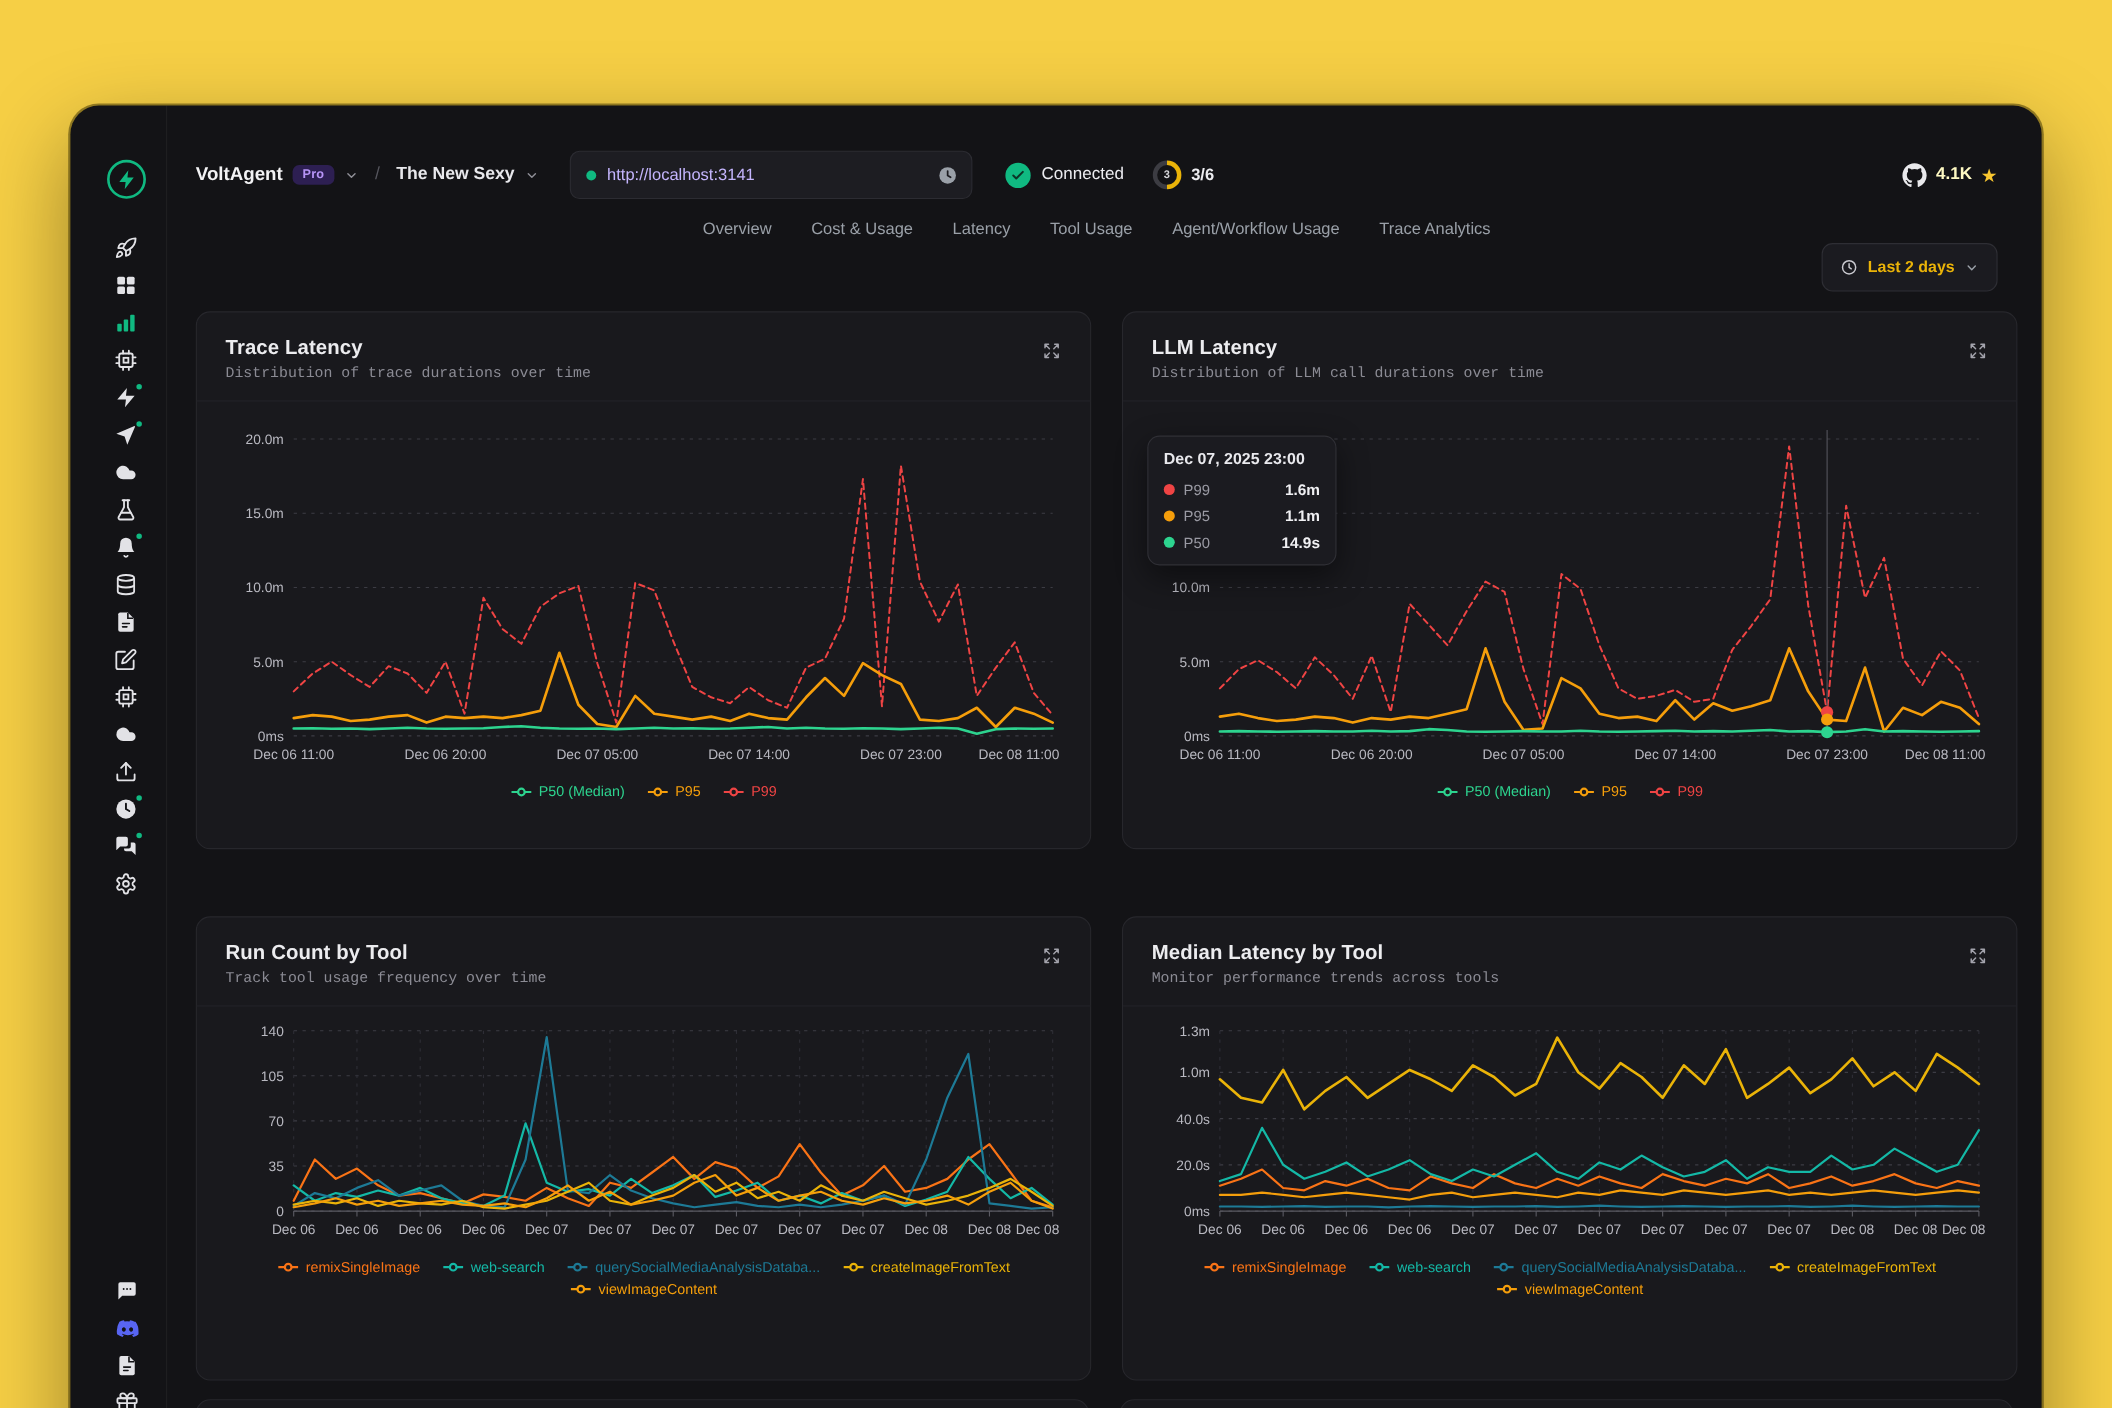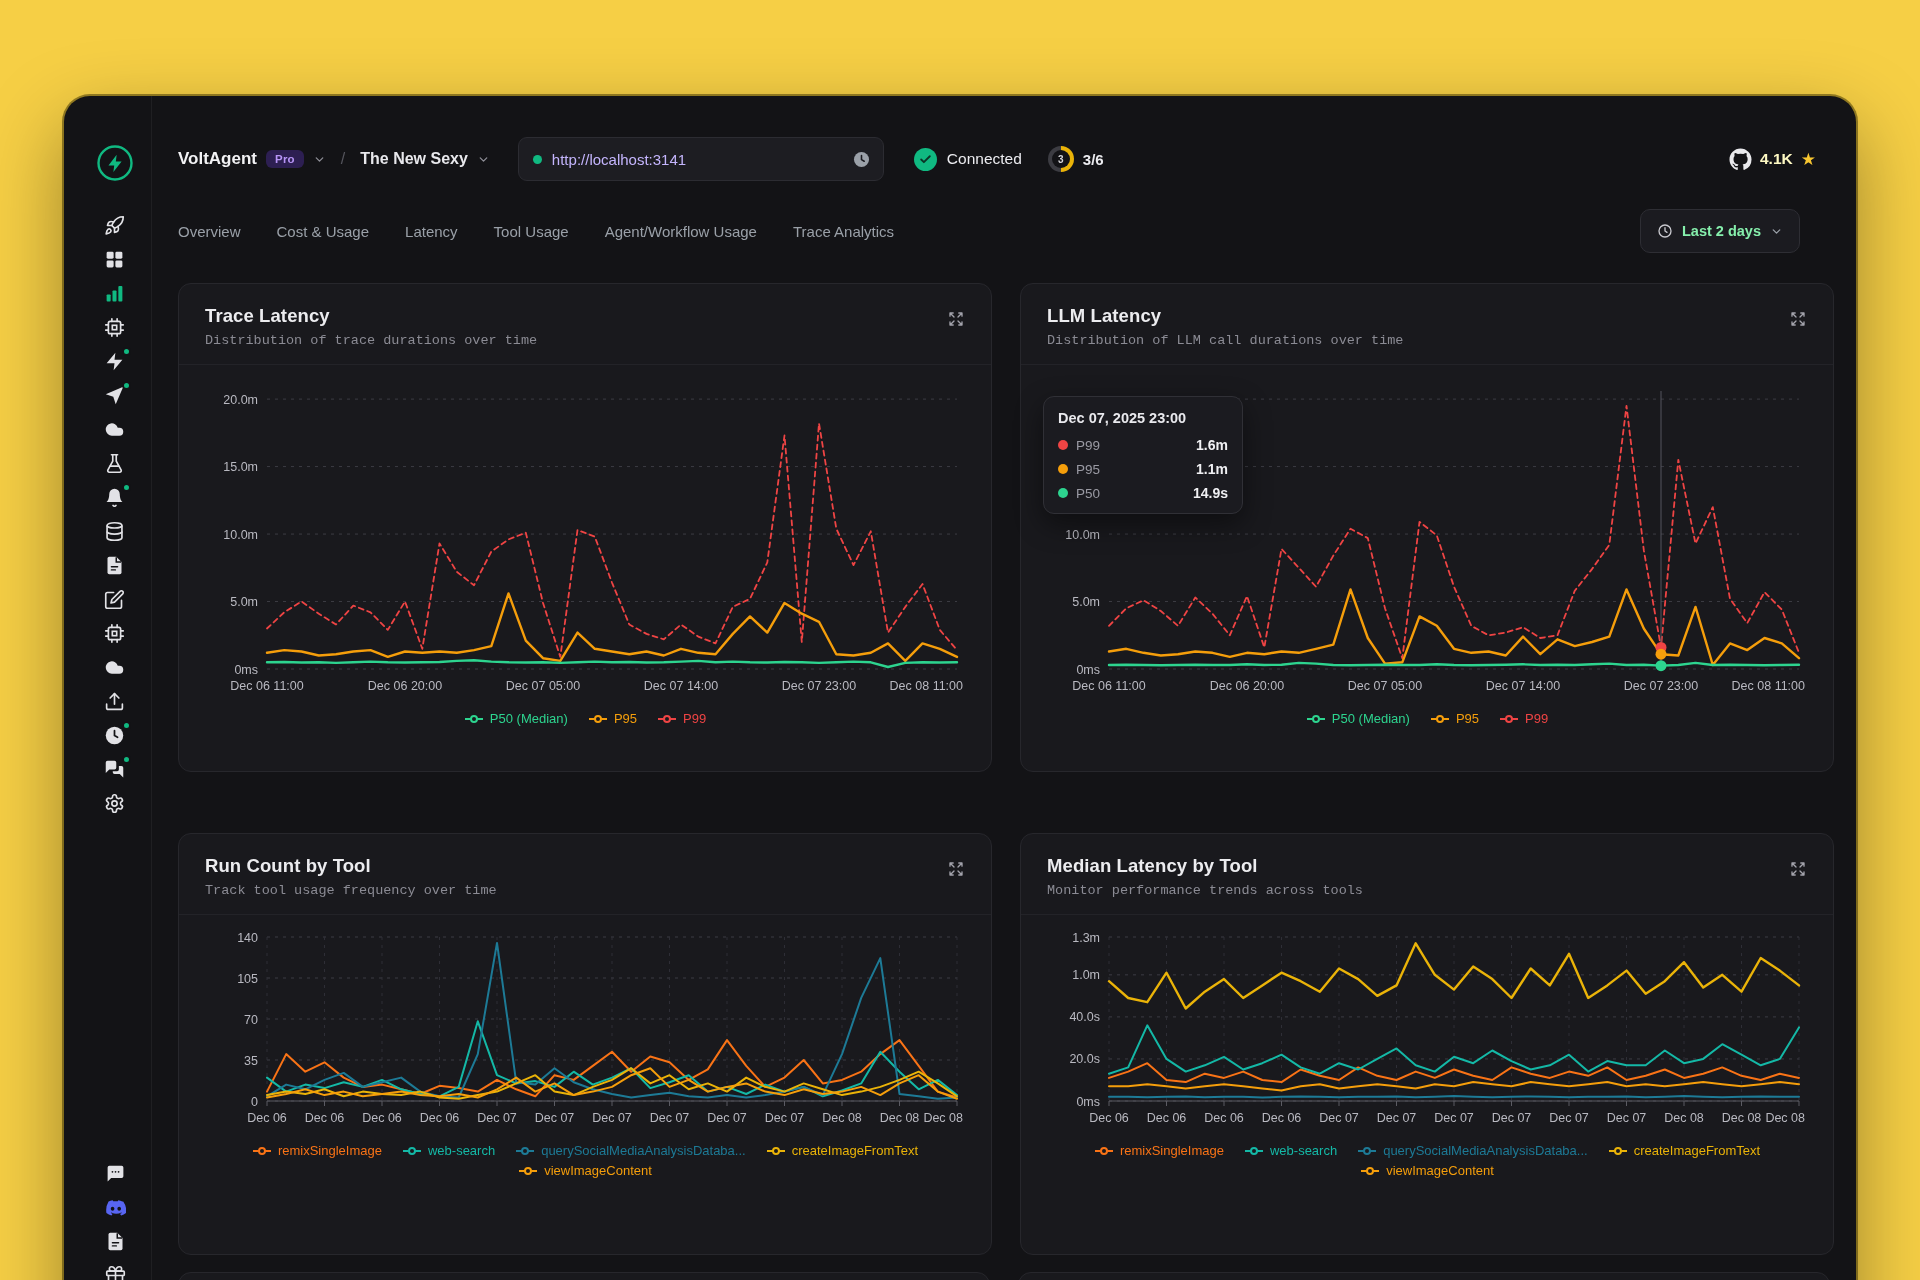--- a/index.html
+++ b/index.html
@@ -79,32 +79,32 @@
   .ring-inner {
     width:18px; height:18px; border-radius:50%; background:#131316;
     display:flex; align-items:center; justify-content:center;
     color:#d6d6da; font-size:10px; font-weight:700;
   }
   .ring-label { color:#ececf0; font-size:15px; font-weight:600; }
   .github { margin-left:auto; display:flex; align-items:center; gap:8px; cursor:pointer; }
   .gh-count { color:#fef9c3; font-size:15.5px; font-weight:700; }
   .gh-star { color:#f8c630; font-size:17px; line-height:1; }
   
-  .tabbar { height:78px; padding:8px 56px 0 26px; display:flex; align-items:center; }
+  .tabbar { height:78px; padding:8px 40px 0 26px; display:flex; align-items:center;flex-direction:column; }
   .tabs { display:flex; gap:36px; }
   .tab {
     background:none; border:none; cursor:pointer;
     color:#9aa0a8; font-size:15px; font-weight:500;
     font-family:inherit; padding:4px 0;
   }
   .range-btn {
     margin-left:auto; height:44px; padding:0 16px; border-radius:10px;
     background:#1b1b20; border:1px solid #2e2e34; cursor:pointer;
     display:flex; align-items:center; gap:9px;
-    color:#86efac; font-size:14.5px; font-weight:600; font-family:inherit;
+    color:#eab308; font-size:14.5px; font-weight:600; font-family:inherit;
   }
   
   .content { flex:1; padding:17px 26px 0 26px; }
   .row { display:grid; grid-template-columns:1fr 1fr; gap:28px; }
   .row2 { margin-top:61px; }
   .row3 { margin-top:17px; }
   .card {
     background:#19191d; border:1px solid #27272c; border-radius:13px;
     position:relative;
   }
@@ -116,21 +116,21 @@
   .card-sub { color:#8b8b94; font-size:13.5px; margin-top:6px;font-family:Liberation Mono, monospace; }
   .expand-btn {
     position:absolute; right:20px; top:20px; width:30px; height:30px;
     background:none; border:none; cursor:pointer; color:#a3a3ac;
     display:flex; align-items:center; justify-content:center;
   }
   .chart-host { margin:14px 26px 0 26px; }
   .legend { display:flex; flex-wrap:wrap; justify-content:center; column-gap:20px; row-gap:5px; margin-top:10px; padding:0 26px; }
   .lg-item { display:flex; align-items:center; gap:6px; font-size:13px; font-weight:500; cursor:pointer; }
   .chart-tooltip {
-    position:absolute; left:22px; top:112px; width:200px; z-index:5;
+    position:absolute; left:22px; top:112px; width:172px; z-index:5;
     background:#1b1b20; border:1px solid #303036; border-radius:11px;
     padding:13px 14px 12px 14px; box-shadow:0 10px 28px rgba(0,0,0,.45);
   }
   .tt-title { color:#e9e9ed; font-size:14.5px; font-weight:700; margin-bottom:11px; }
   .tt-row { display:flex; align-items:center; gap:8px; margin-top:8px; }
   .tt-dot { width:10px; height:10px; border-radius:50%; flex:0 0 10px; }
   .tt-label { color:#9a9aa3; font-size:13.5px; }
   .tt-val { margin-left:auto; color:#f0f0f3; font-size:14px; font-weight:700; }
   text { font-family:"Liberation Sans","DejaVu Sans",sans-serif; }
 </style>

